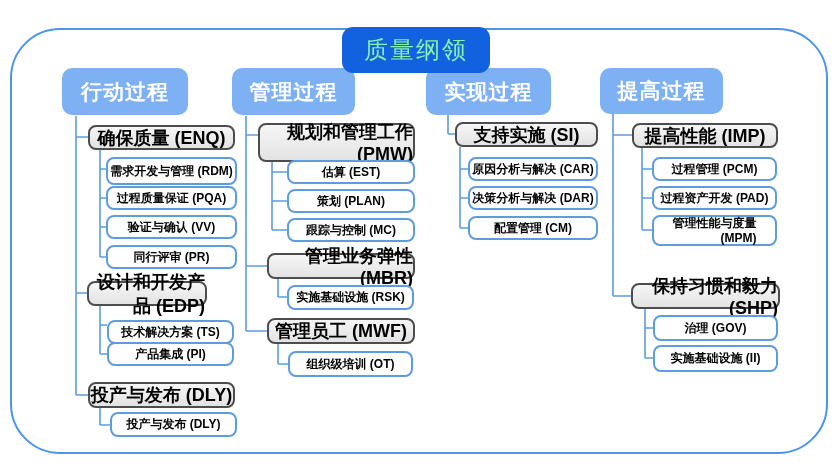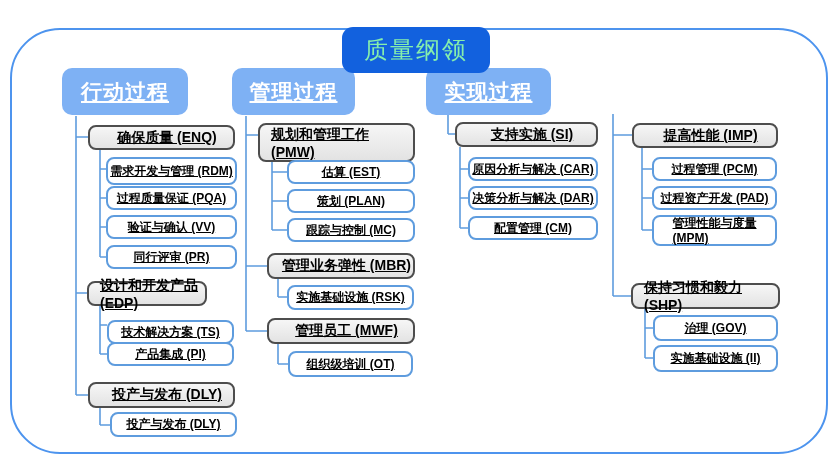--- a/index.html
+++ b/index.html
@@ -15,29 +15,29 @@
   .connectors { position:absolute; left:0; top:0; z-index:2; }
   .title {
     position:absolute; left:342px; top:7px; width:148px; height:46px;
     background:#1261DE; color:#86efac; border-radius:11px;
     display:flex; align-items:center; justify-content:center;
     font-size:24px; font-weight:normal; letter-spacing:2px; z-index:4;margin-top:20px;
   }
   .box {
     position:absolute; box-sizing:border-box; z-index:3;
     display:flex; align-items:center; justify-content:center;
-    font-weight:bold; text-align:left; color:#000;text-decoration:underline;
+    font-weight:bold; text-align:right; color:#000;
   }
   .hdr {
     background:#7EB1F4; color:#fff; border-radius:10px;
     font-size:21px; letter-spacing:1px;
   }
   .gray {
     background:linear-gradient(#F6F6F6,#E3E3E3);
-    border:2px solid #4D4D4D; border-radius:8px; font-size:14px;padding-left:11px;
+    border:2px solid #4D4D4D; border-radius:8px; font-size:18px;
   }
   .white {
     background:#fff; border:2px solid #5E9CDE; border-radius:8px;
     font-size:12px; white-space:pre-line; line-height:1.2;
   }
 </style>
 </head>
 <body>
 
 <div class="canvas">
@@ -84,20 +84,21 @@
   <div class="box white" style="left:287px;top:285px;width:127px;height:25px">实施基础设施 (RSK)</div>
   <div class="box gray" style="left:267px;top:318px;width:148px;height:26px">管理员工 (MWF)</div>
   <div class="box white" style="left:288px;top:351px;width:125px;height:26px">组织级培训 (OT)</div>
 
   <div class="box hdr" style="left:426px;top:68px;width:125px;height:47px">实现过程</div>
   <div class="box gray" style="left:455px;top:122px;width:143px;height:25px">支持实施 (SI)</div>
   <div class="box white" style="left:468px;top:157px;width:130px;height:24px">原因分析与解决 (CAR)</div>
   <div class="box white" style="left:468px;top:186px;width:130px;height:24px">决策分析与解决 (DAR)</div>
   <div class="box white" style="left:468px;top:216px;width:130px;height:24px">配置管理 (CM)</div>
 
+  <div class="box hdr" style="left:600px;top:68px;width:123px;height:46px">提高过程</div>
   <div class="box gray" style="left:632px;top:123px;width:146px;height:25px">提高性能 (IMP)</div>
   <div class="box white" style="left:652px;top:157px;width:125px;height:24px">过程管理 (PCM)</div>
   <div class="box white" style="left:652px;top:186px;width:125px;height:24px">过程资产开发 (PAD)</div>
   <div class="box white" style="left:652px;top:215px;width:125px;height:31px">管理性能与度量
 (MPM)</div>
   <div class="box gray" style="left:631px;top:283px;width:149px;height:26px">保持习惯和毅力 (SHP)</div>
   <div class="box white" style="left:653px;top:315px;width:125px;height:26px">治理 (GOV)</div>
   <div class="box white" style="left:653px;top:345px;width:125px;height:27px">实施基础设施 (II)</div>
 
 </div>

